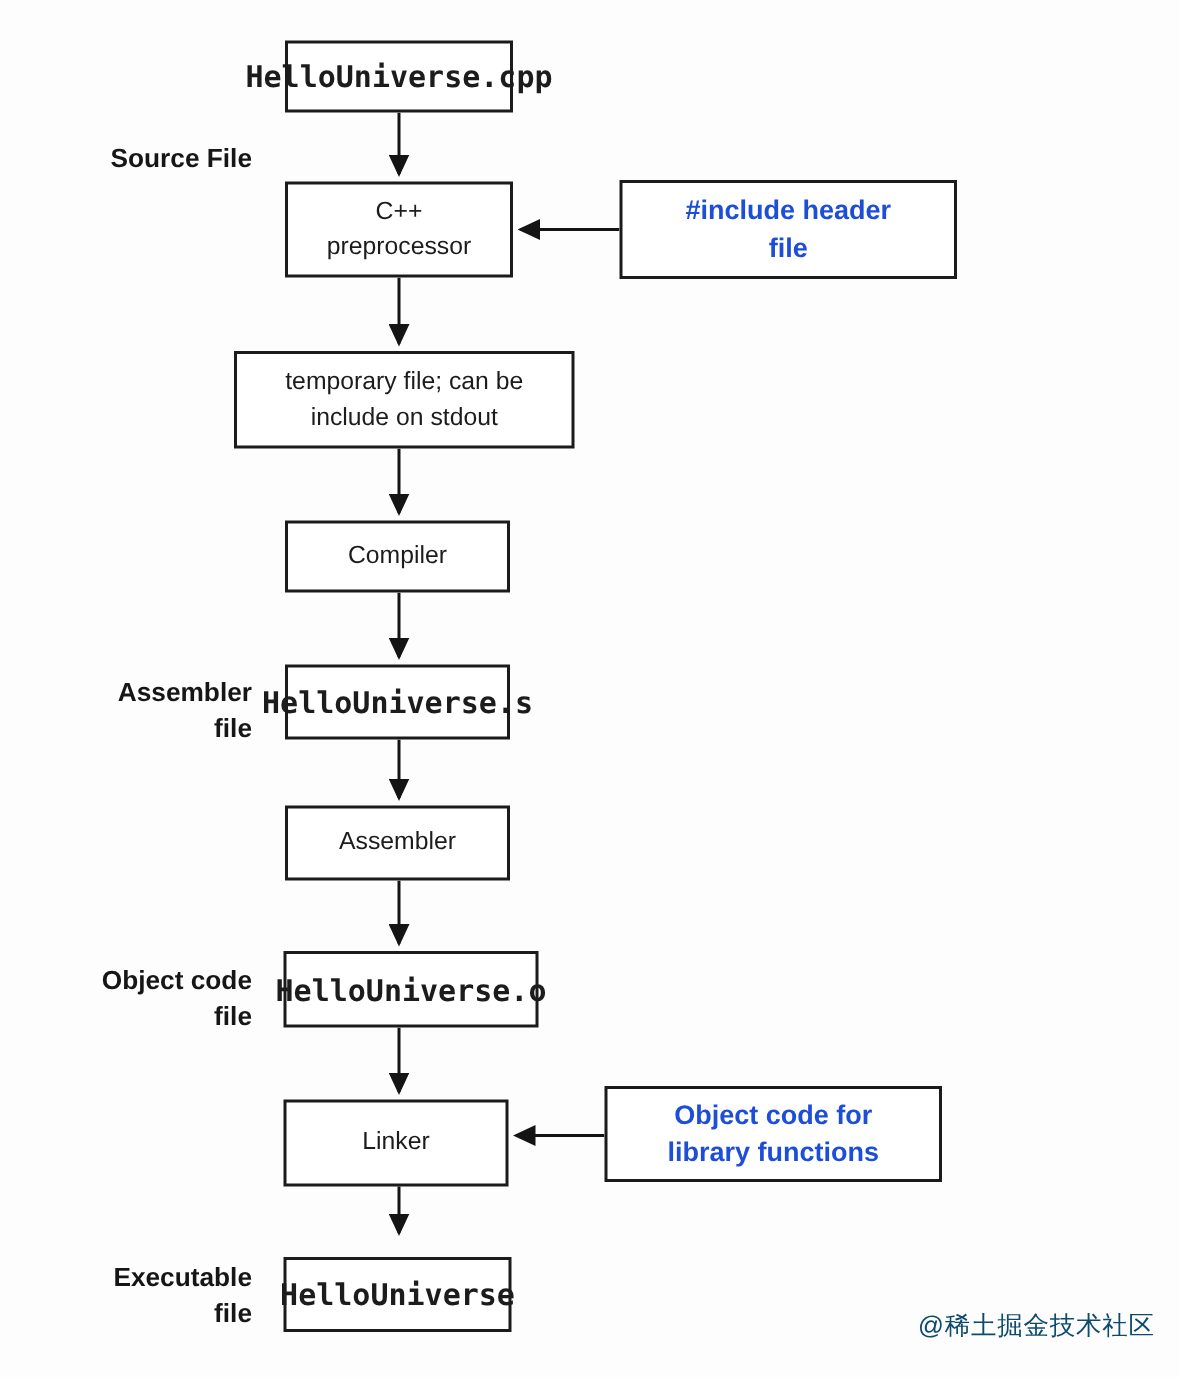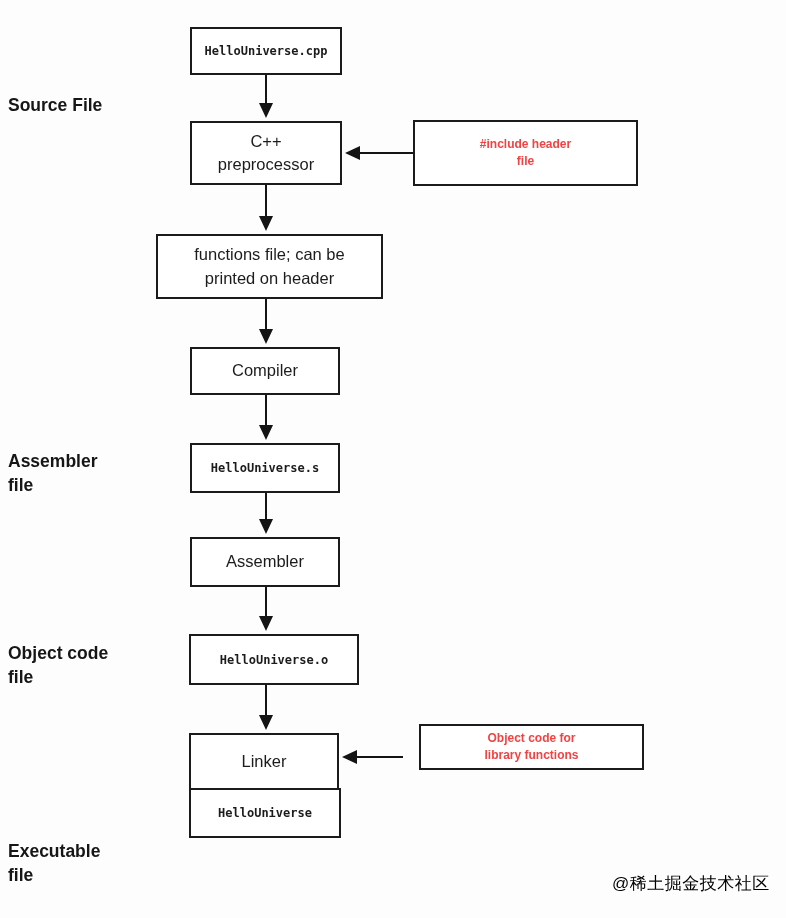--- a/index.html
+++ b/index.html
@@ -29,48 +29,48 @@
     display: flex;
     flex-direction: column;
     align-items: center;
     justify-content: center;
     text-align: center;
     color: #1c1c1c;
   }
   .box.mono {
     font-family: "DejaVu Sans Mono", monospace;
     font-weight: bold;
-    font-size: 12px;
+    font-size: 20px;
     letter-spacing: 0px;
   }
   .box.plain {
     font-size: 16.5px;
     line-height: 1.42;
     font-weight: normal;
   }
   .box.boldnote {
     font-weight: bold;
-    font-size: 12px;
+    font-size: 18px;
     line-height: 1.4;
-    color: #ef4444;
+    color: #1d4ed8;
   }
   .sidelabel {
     position: absolute;
     font-weight: bold;
     font-size: 17.5px;
     line-height: 1.35;
-    text-align: left;
+    text-align: right;
     color: #161616;
   }
   .watermark {
     position: absolute;
     left: 612px;
     top: 872px;
     font-size: 17px;
-    color: #000000;
+    color: #0c4a6e;
     letter-spacing: 0.5px;
     user-select: none;
   }
 </style>
 </head>
 <body>
 
 <div class="canvas">
 
   <svg class="arrow-layer" width="786" height="918" viewBox="0 0 786 918">
@@ -101,22 +101,22 @@
     <span>C++</span>
     <span>preprocessor</span>
   </div>
 
   <div class="box boldnote" style="left:413px; top:120px; width:225px; height:66px;">
     <span>#include header</span>
     <span>file</span>
   </div>
 
   <div class="box plain" style="left:156px; top:234px; width:227px; height:65px;">
-    <span>functions file; can be</span>
-    <span>printed on header</span>
+    <span>temporary file; can be</span>
+    <span>include on stdout</span>
   </div>
 
   <div class="box plain" style="left:190px; top:347px; width:150px; height:48px;">
     <span>Compiler</span>
   </div>
 
   <div class="box mono" style="left:190px; top:443px; width:150px; height:50px;">
     <span>HelloUniverse.s</span>
   </div>
 
@@ -125,26 +125,26 @@
   </div>
 
   <div class="box mono" style="left:189px; top:634px; width:170px; height:51px;">
     <span>HelloUniverse.o</span>
   </div>
 
   <div class="box plain" style="left:189px; top:733px; width:150px; height:58px;">
     <span>Linker</span>
   </div>
 
-  <div class="box boldnote" style="left:403px; top:724px; width:225px; height:46px;margin-left:16px;">
+  <div class="box boldnote" style="left:403px; top:724px; width:225px; height:64px;">
     <span>Object code for</span>
     <span>library functions</span>
   </div>
 
-  <div class="box mono" style="left:189px; top:788px; width:152px; height:50px;">
+  <div class="box mono" style="left:189px; top:838px; width:152px; height:50px;">
     <span>HelloUniverse</span>
   </div>
 
   <div class="sidelabel" style="left:8px; top:94px; width:160px;">
     <span>Source File</span>
   </div>
 
   <div class="sidelabel" style="left:8px; top:450px; width:160px;">
     <div>Assembler</div>
     <div>file</div>

